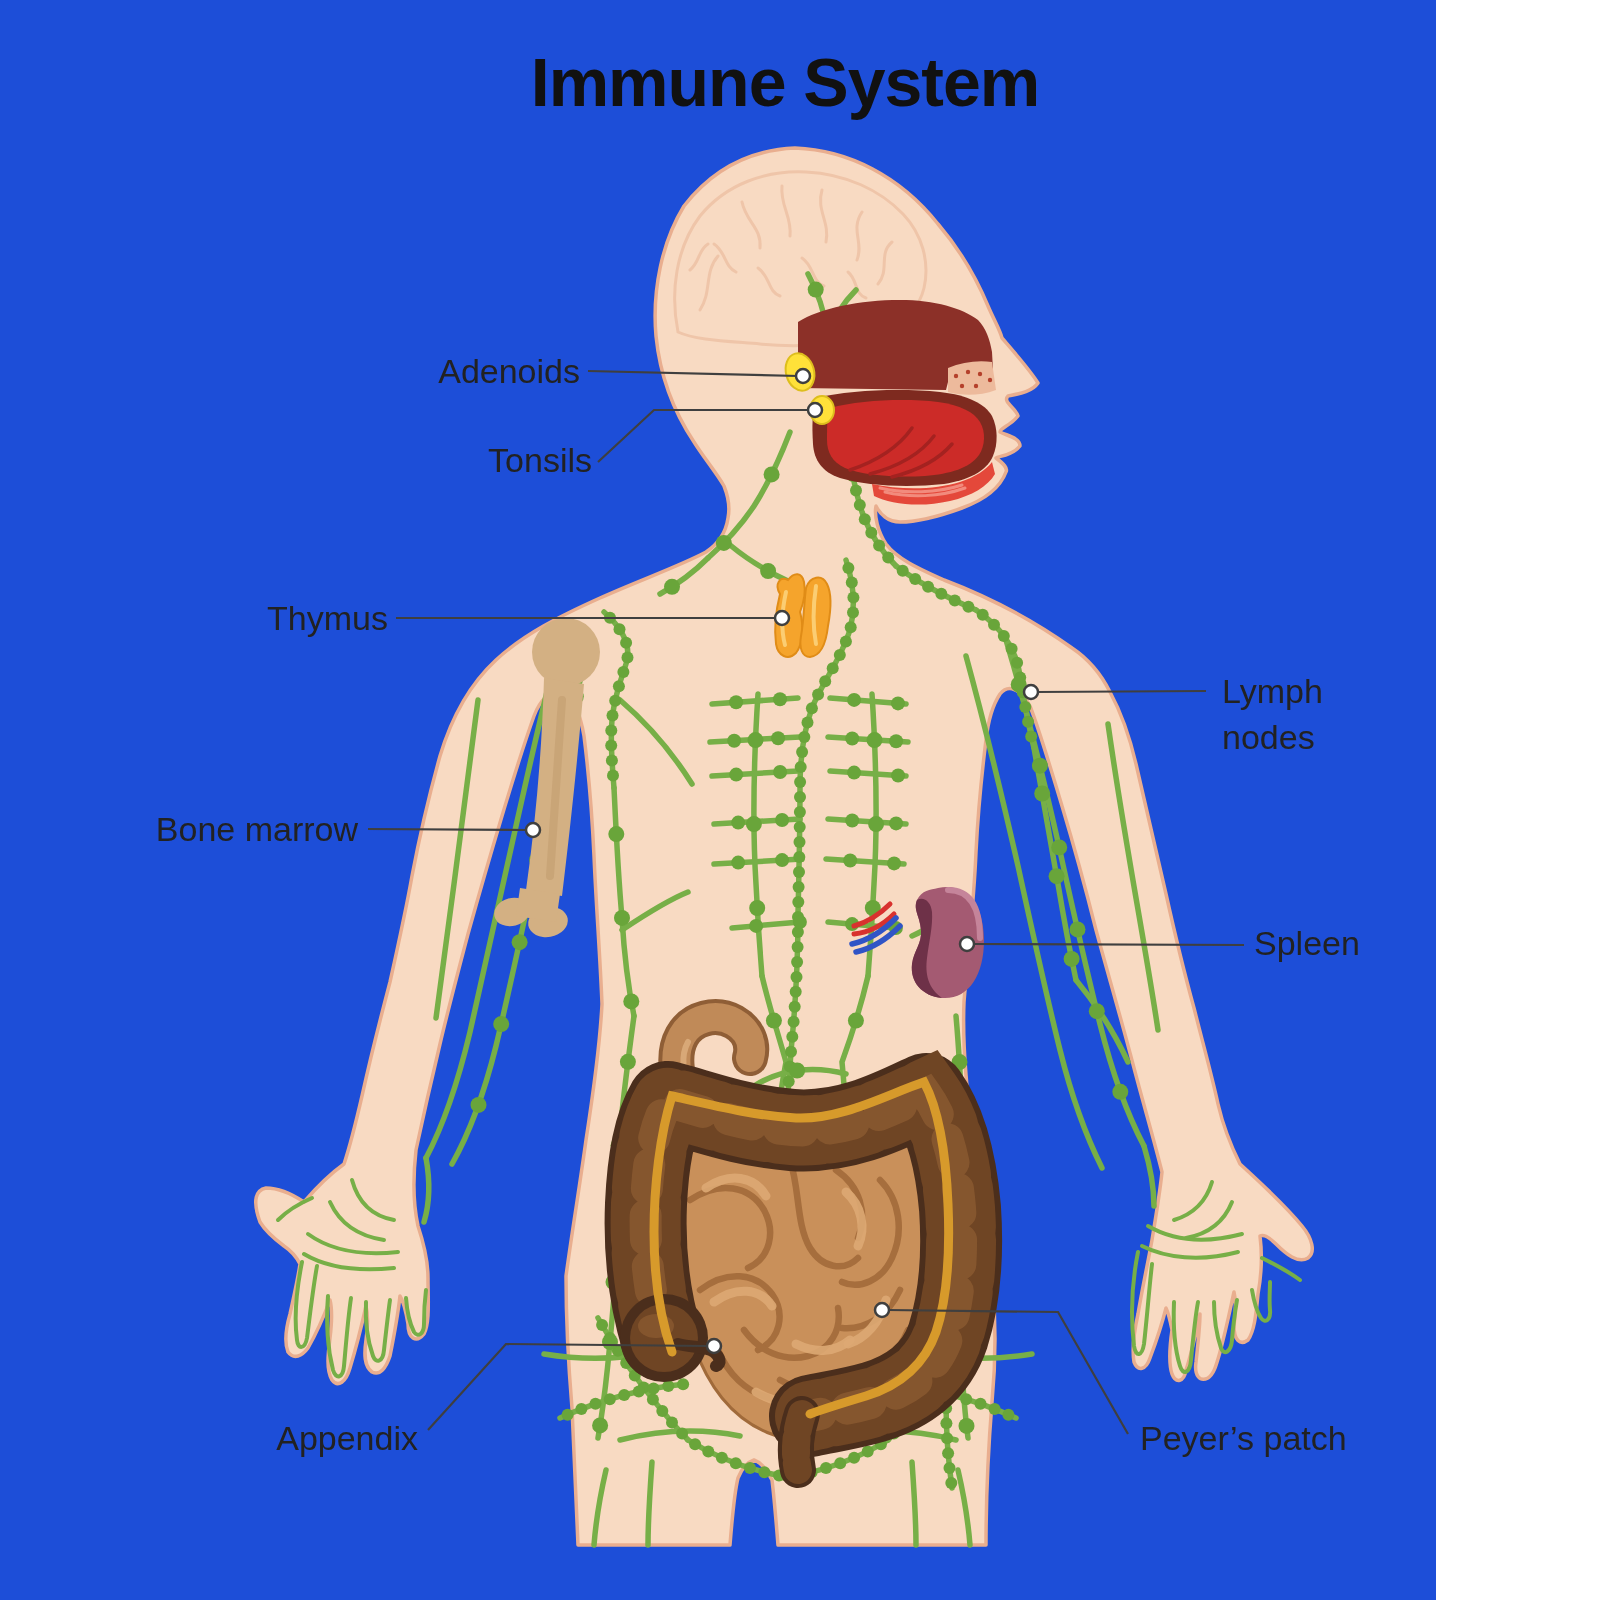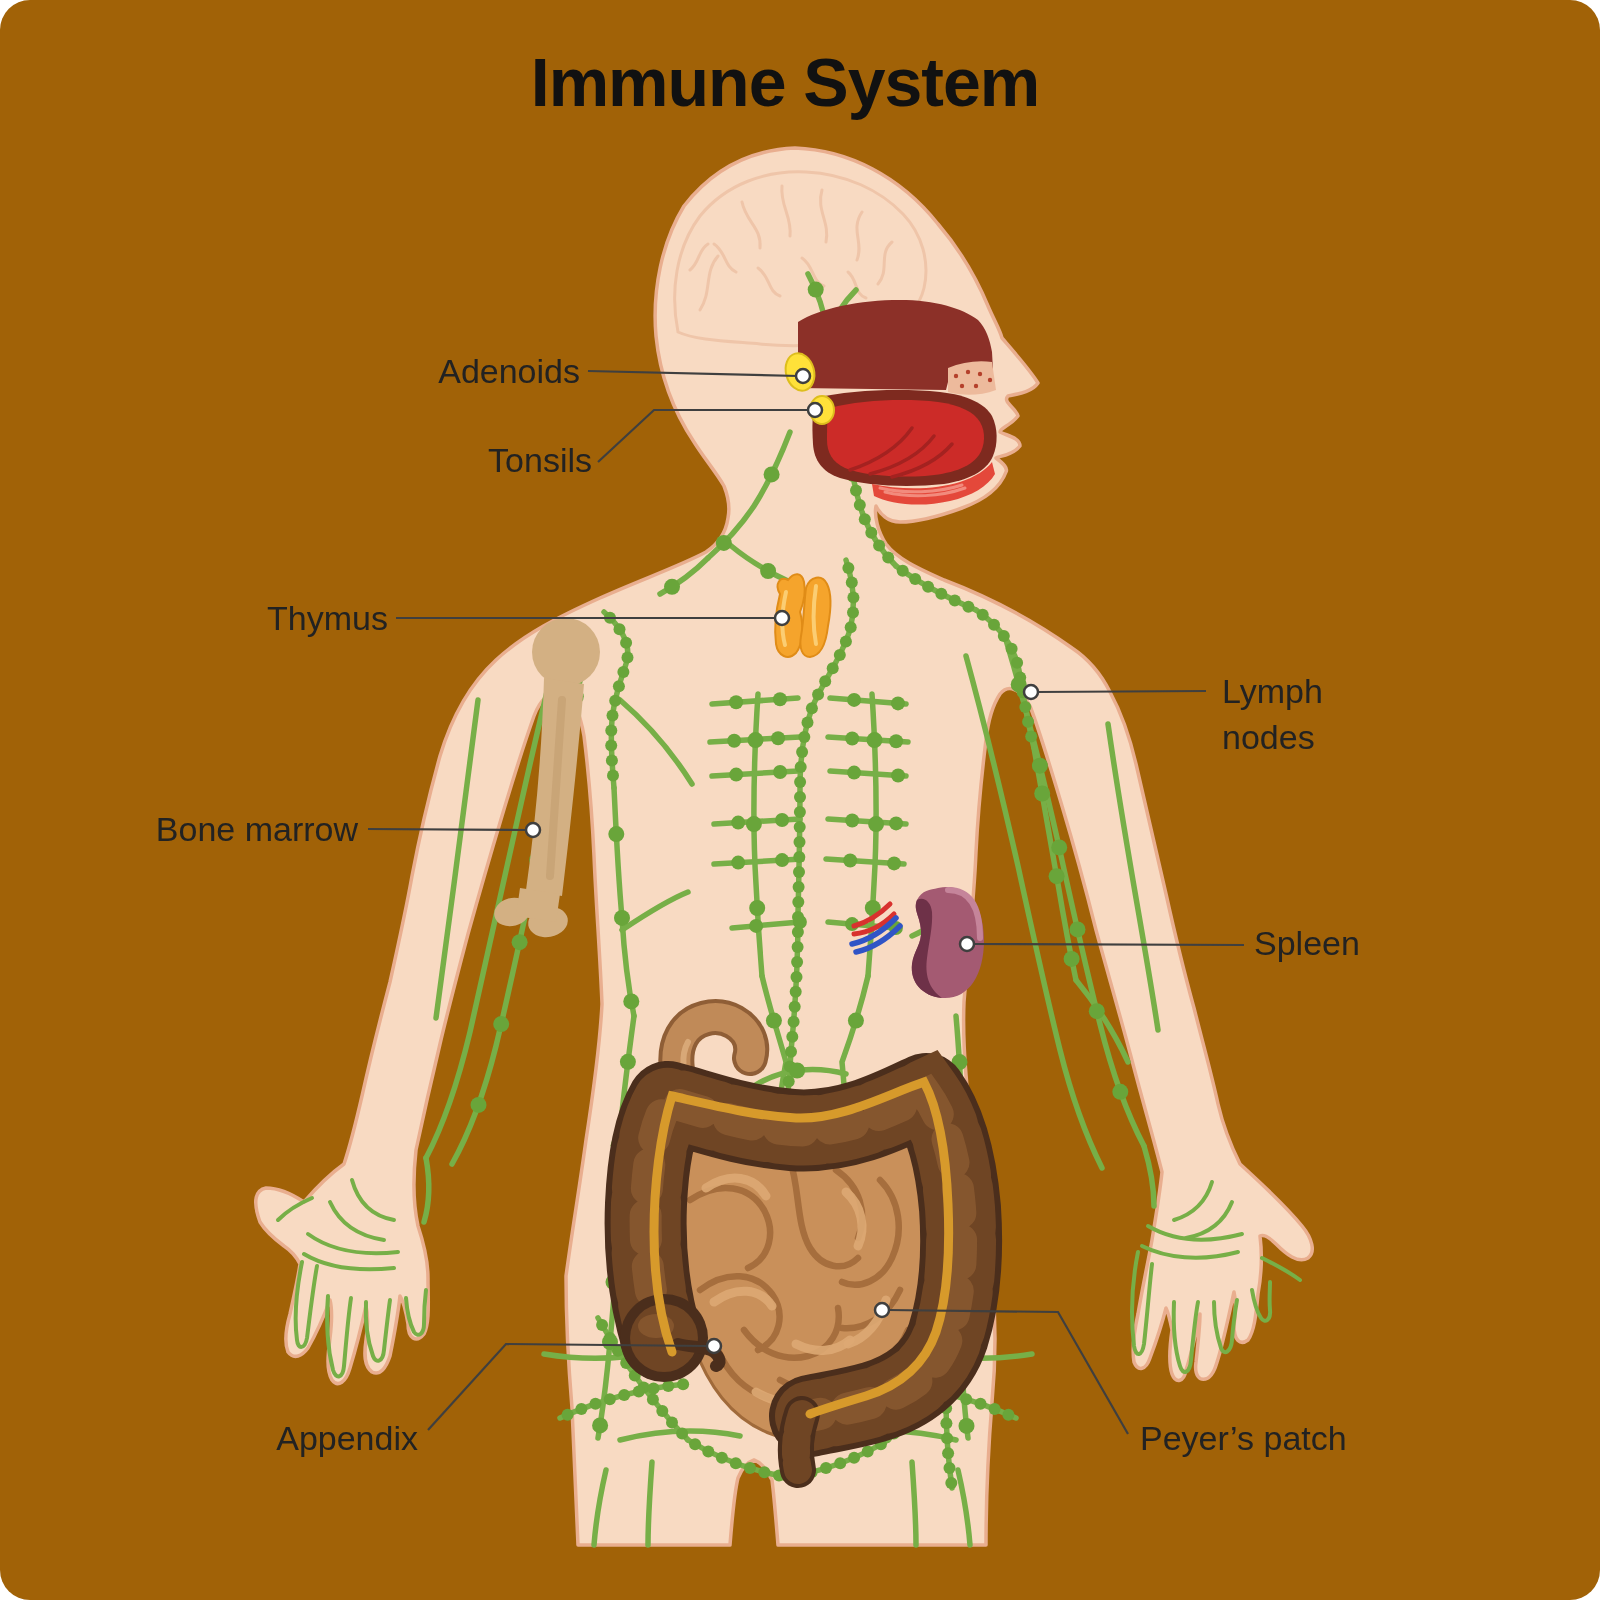--- a/index.html
+++ b/index.html
@@ -1,17 +1,17 @@
 <!DOCTYPE html>
 <html style="--c-title: #111111; --c-label: #222222; --c-leader: #3f3f3f; --c-skin: #f8dac2; --c-skin_outline: #e9ae8f; --c-body_line: #efc5a9; --c-lymph_line: #77af47; --c-lymph_node: #69a53a; --c-bone: #d3b083; --c-bone_shade: #c09a6c; --c-thymus: #f5a42c; --c-thymus_dark: #e08c17; --c-thymus_light: #fbcd72; --c-spleen: #a45a72; --c-spleen_dark: #6e3148; --c-spleen_light: #c5849a; --c-vessel_red: #d8312e; --c-vessel_blue: #3054c6; --c-mouth_dark: #8c3028; --c-tongue: #cc2b28; --c-tongue_dark: #a42220; --c-muscle_red: #e4483a; --c-muscle_light: #f28b7d; --c-tonsil_yellow: #ffe139; --c-tonsil_outline: #ddbe1d; --c-colon_dark: #4b2e1c; --c-colon_mid: #6f4524; --c-colon_light: #8a5930; --c-intestine: #c9905a; --c-intestine_fold: #a66e3d; --c-intestine_light: #dda873; --c-duodenum: #c08a58; --c-duodenum_dark: #8f5e36; --c-omentum: #d79a2b; --c-speckle: #b5402b; --c-speckle_bg: #edba9c;"><head>
 <meta charset="utf-8">
 <style>
   html,body{margin:0;padding:0;background:#ffffff;}
-  .stage{position:relative;width:1600px;height:1600px;background:#a16207;overflow:hidden;
-         font-family:"Liberation Sans", sans-serif;border-radius:30px;}
+  .stage{position:relative;width:1436px;height:1600px;background:#1d4ed8;overflow:hidden;
+         font-family:"Liberation Sans", sans-serif;}
   svg{display:block}
   .title-text{font-family:"Liberation Sans", sans-serif;font-weight:bold;font-size:68px;
               fill:var(--c-title,#111);letter-spacing:-1px;}
   .lbl{font-family:"Liberation Sans", sans-serif;font-size:34px;fill:var(--c-label,#222);}
   .leader{stroke:var(--c-leader,#3f3f3f);stroke-width:2.2;fill:none;}
   .dot{fill:#ffffff;stroke:var(--c-leader,#3f3f3f);stroke-width:2.5;}
   .lymph{stroke:var(--c-lymph_line,#77af47);fill:none;stroke-width:5.5;stroke-linecap:round;}
   .thin{stroke-width:4;}
   .brainline{stroke:var(--c-body_line,#efc5a9);stroke-width:3;fill:none;stroke-linecap:round;}
   .fold{stroke:var(--c-intestine_fold,#a66e3d);stroke-width:6.5;fill:none;stroke-linecap:round;}

